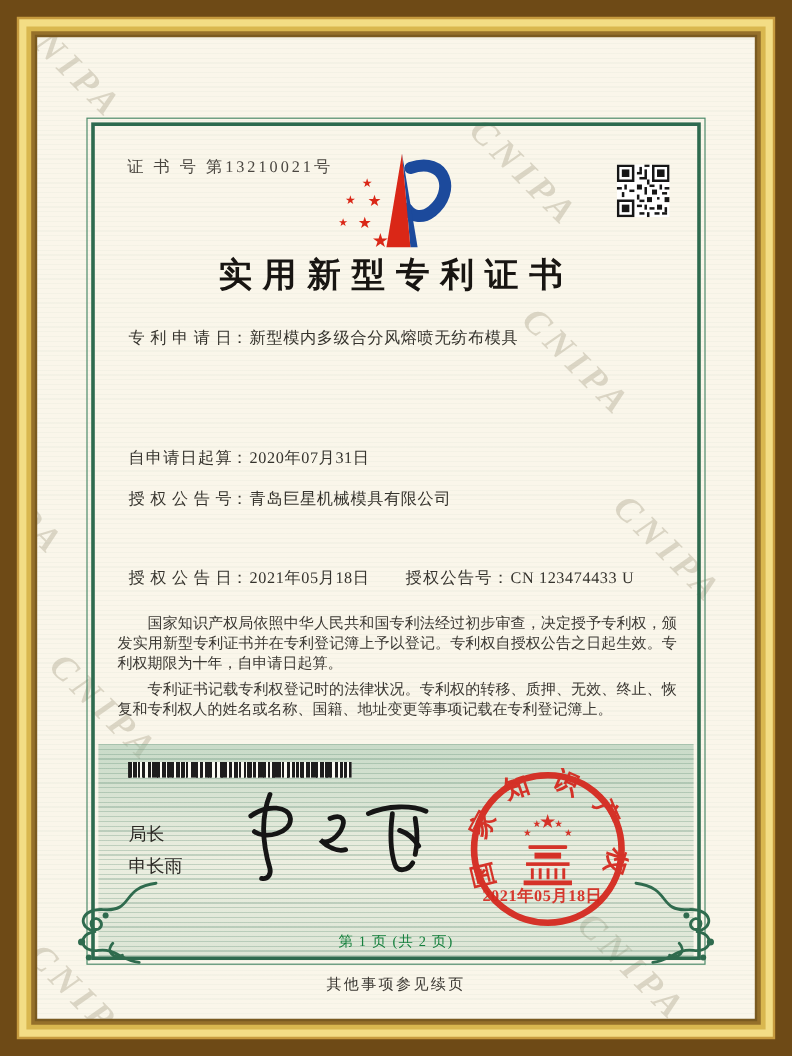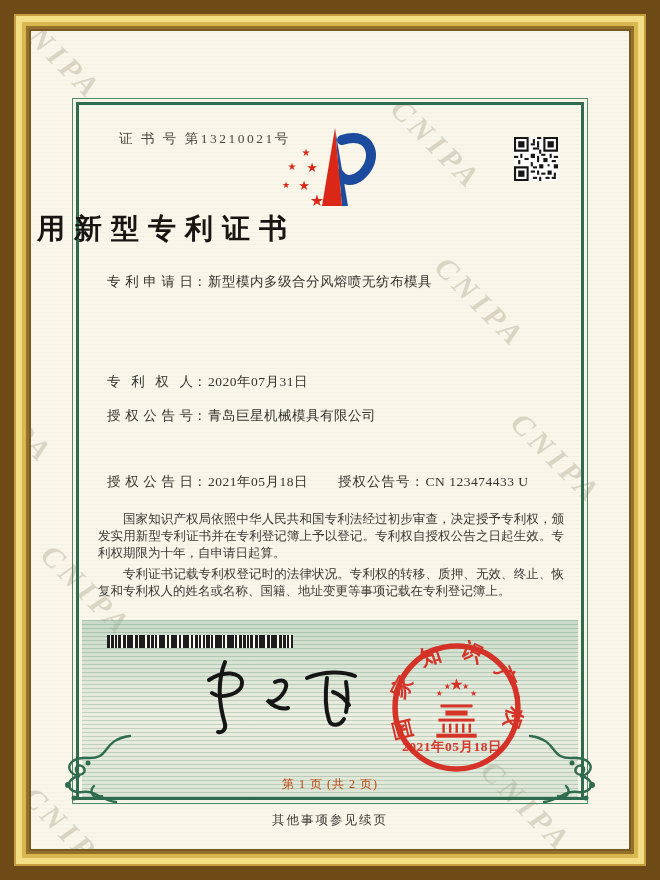--- a/index.html
+++ b/index.html
@@ -34,25 +34,25 @@
   .green-border{position:absolute;left:76px;top:102px;width:502px;height:692px;
     border:3px solid #2e6b4f;outline:1px solid #4e8b6b;outline-offset:3px;z-index:3;}
   .green-band{position:absolute;left:82px;top:620px;width:496px;height:177px;z-index:2;
     background:
       repeating-linear-gradient(180deg,rgba(47,107,79,.20) 0 1px,rgba(47,107,79,0) 1px 4px),
       linear-gradient(180deg,rgba(151,191,166,.50),rgba(151,191,166,.14) 55%,rgba(151,191,166,.30));}
   .flourish{position:absolute;z-index:6;width:80px;height:76px;}
   .flourish.left{left:54px;top:730px;}
   .flourish.right{left:526px;top:730px;transform:scaleX(-1);}
   
-  .cert-no{position:absolute;left:119px;top:130px;z-index:5;font-size:13.5px;
+  .cert-no{position:absolute;left:106px;top:130px;z-index:5;font-size:13.5px;
     letter-spacing:2.5px;color:#4a4640;}
   .qr{position:absolute;left:514px;top:137px;z-index:5;}
   .logo{position:absolute;left:280px;top:124px;z-index:5;}
-  .title{position:absolute;left:0;top:210px;width:660px;text-align:left;z-index:5;
+  .title{position:absolute;left:0;top:210px;width:660px;text-align:center;z-index:5;
     font-size:28px;font-weight:700;letter-spacing:9px;color:#181512;}
   
   .frow{position:absolute;left:107px;z-index:5;font-size:13.5px;white-space:nowrap;
     color:#35332d;}
   .flabel{display:inline-block;width:86px;text-align:justify;text-align-last:justify;
     vertical-align:top;}
   .fcolon{display:inline-block;width:15px;}
   .fval{letter-spacing:.5px;}
   .grant2{margin-left:30px;}
   .grant2 .g2label{letter-spacing:1px;margin-top:16px;}
@@ -68,21 +68,21 @@
       repeating-linear-gradient(90deg,#1d1d1d 0 1px,transparent 1px 6px),
       repeating-linear-gradient(90deg,#1d1d1d 0 3px,transparent 3px 11px);}
   .signer{position:absolute;left:107px;top:682px;z-index:5;font-size:15px;
     line-height:27px;color:#2b2925;font-family:"Liberation Sans","DejaVu Sans",sans-serif;}
   .signature{position:absolute;left:195px;top:648px;z-index:5;}
   .seal{position:absolute;left:389px;top:640px;z-index:7;opacity:.94;}
   .seal-date{position:absolute;left:402px;top:738px;width:130px;z-index:8;
     font-size:13.5px;font-weight:700;color:rgba(213,40,30,.92);letter-spacing:.5px;
     white-space:nowrap;}
   .page-info{position:absolute;left:0;top:776px;width:660px;text-align:center;z-index:5;
-    font-size:12px;color:#c2410c;letter-spacing:1px;}
+    font-size:12px;color:#15803d;letter-spacing:1px;}
   .cont-note{position:absolute;left:0;top:812px;width:660px;text-align:center;z-index:5;
     font-size:12.5px;color:#3b3833;letter-spacing:2px;}
 </style>
 </head>
 <body>
 
 <div id="certificate">
 
   <div class="frame-outer"></div>
   <div class="frame-bands"></div>
@@ -183,36 +183,40 @@
       <text x="37" y="82" font-size="16">★</text>
     </g>
   </svg>
 
   <div class="title">实用新型专利证书</div>
 
   <div class="frow" style="top:273px">
     <span class="flabel">专利申请日</span><span class="fcolon">：</span><span class="fval">新型模内多级合分风熔喷无纺布模具</span>
   </div>
   <div class="frow" style="top:373px">
-    <span class="flabel">专利权人</span><span class="fcolon">：</span><span class="fval">2020年07月31日</span>
+    <span class="flabel">自申请日起算</span><span class="fcolon">：</span><span class="fval">2020年07月31日</span>
   </div>
   <div class="frow" style="top:407px">
     <span class="flabel">授权公告号</span><span class="fcolon">：</span><span class="fval">青岛巨星机械模具有限公司</span>
   </div>
   <div class="frow" style="top:473px">
     <span class="flabel">授权公告日</span><span class="fcolon">：</span><span class="fval">2021年05月18日</span><span class="grant2"><span class="g2label">授权公告号</span><span class="fcolon">：</span><span class="fval">CN 123474433 U</span></span>
   </div>
 
   <div class="paras">
     <p>国家知识产权局依照中华人民共和国专利法经过初步审查，决定授予专利权，颁发实用新型专利证书并在专利登记簿上予以登记。专利权自授权公告之日起生效。专利权期限为十年，自申请日起算。</p>
     <p>专利证书记载专利权登记时的法律状况。专利权的转移、质押、无效、终止、恢复和专利权人的姓名或名称、国籍、地址变更等事项记载在专利登记簿上。</p>
   </div>
 
   <div class="barcode"></div>
 
+  <div class="signer">
+    <div>局长</div>
+    <div>申长雨</div>
+  </div>
 
   <svg class="signature" width="180" height="95" viewBox="0 0 180 95">
     <g fill="none" stroke="#151515" stroke-width="4" stroke-linecap="round">
       <path d="M30,14 C22,34 24,56 30,76 C31,81 28,85 23,84"></path>
       <path d="M14,32 C28,22 46,24 47,34 C48,46 26,52 17,45"></path>
       <path d="M80,34 C90,30 94,35 89,44 C84,52 76,56 72,52 C78,58 86,62 93,60"></path>
       <path d="M112,30 C128,23 148,23 160,28"></path>
       <path d="M132,30 C130,46 130,60 134,72 C136,79 145,78 149,71"></path>
       <path d="M151,34 C153,46 153,56 151,64"></path>
       <path d="M138,44 C144,46 150,51 154,57"></path>

